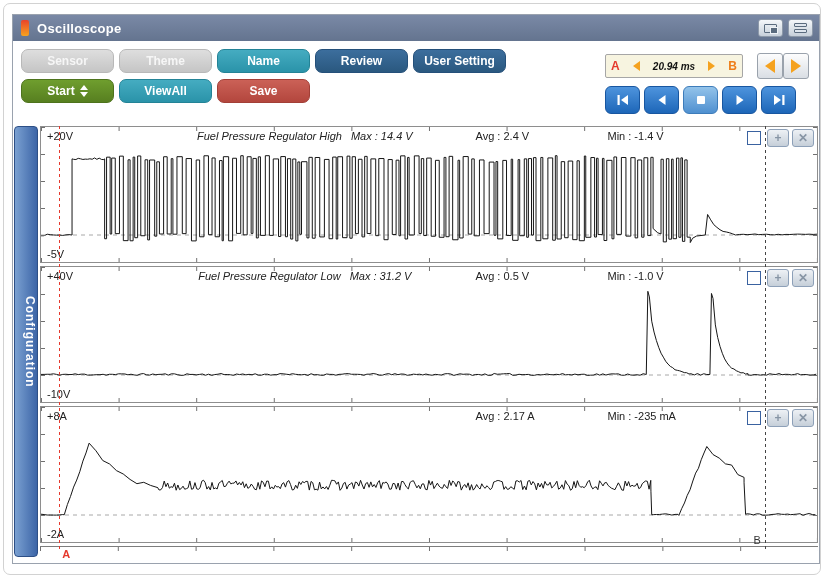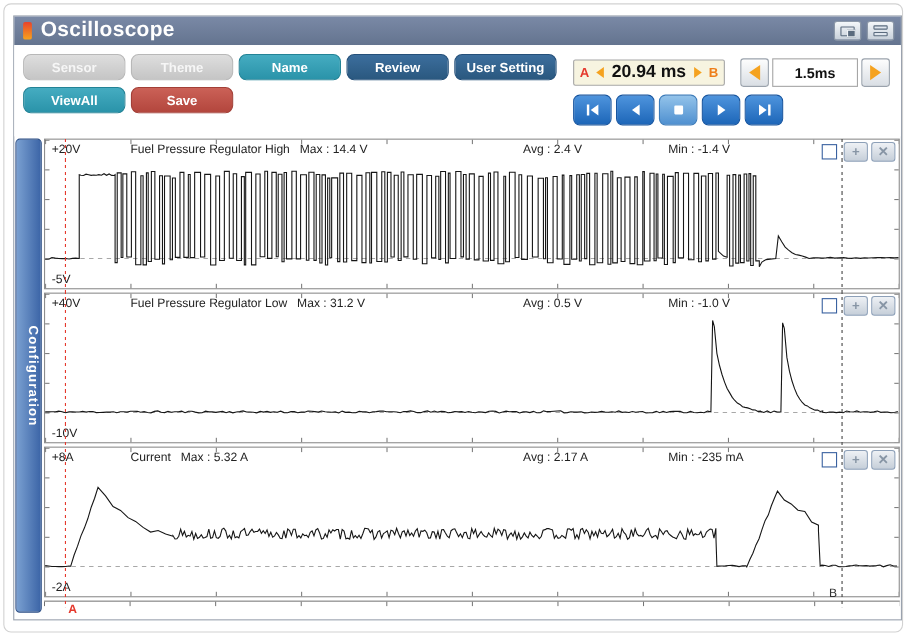--- a/index.html
+++ b/index.html
@@ -4,21 +4,21 @@
 <style>
   * { margin:0; padding:0; box-sizing:border-box; }
   html,body { width:824px; height:582px; background:#fff; font-family:"Liberation Sans", sans-serif; overflow:hidden; }
   .page-frame { position:absolute; left:3px; top:3px; width:818px; height:572px; border:1px solid #d2d2d2; border-radius:7px; background:#fff; }
 
   .app-window { position:absolute; left:8px; top:10px; width:808px; height:550px; border:1px solid #9aa2ae; background:#fff; }
 
   
   .titlebar { height:26px; background:linear-gradient(180deg,#7a89a6,#64748f); display:flex; align-items:center; padding:0 6px; }
   .app-icon { width:8px; height:16px; border-radius:2px; background:linear-gradient(180deg,#e8432b,#f6a31e); margin:0 8px 0 2px; }
-  .title-text { color:#fff; font-size:19px; font-weight:bold; letter-spacing:0.3px; flex:1; }
+  .title-text { color:#fff; font-size:13px; font-weight:bold; letter-spacing:0.3px; flex:1; }
   .win-btn { width:25px; height:18px; border:1px solid #8d99a9; border-radius:3px; background:linear-gradient(180deg,#f4f7fa,#c7d0da); margin-left:5px; display:flex; align-items:center; justify-content:center; cursor:pointer; }
   .ic-capture { width:13px; height:9px; border:1px solid #5a6b7e; border-radius:1px; position:relative; }
   .ic-capture::after { content:""; position:absolute; right:-2px; bottom:-2px; width:6px; height:5px; background:#5a6b7e; border:1px solid #eef2f6; }
   .ic-tile { width:13px; height:10px; display:flex; flex-direction:column; justify-content:space-between; }
   .ic-tile i { display:block; height:4px; border:1px solid #5a6b7e; border-radius:1px; background:#dfe6ee; }
 
   
   .toolbar { display:flex; padding:8px 10px 10px 8px; background:#fff; }
   .btn-grid { display:grid; grid-template-columns:repeat(5,93px); grid-auto-rows:24px; gap:6px 5px; }
   .tb-btn { border:none; border-radius:7px; color:#fff; font-family:"Liberation Sans",sans-serif; font-size:12px; font-weight:bold; cursor:pointer; display:flex; align-items:center; justify-content:center; gap:5px;text-align:center; }
@@ -29,21 +29,21 @@
   .tb-btn.red      { background:linear-gradient(180deg,#cb6157,#b3463d); border:1px solid #a23f37; }
   .spinner { display:inline-flex; flex-direction:column; align-items:center; gap:2px; }
   .spinner .up   { width:0; height:0; border-left:4px solid transparent; border-right:4px solid transparent; border-bottom:5px solid #fff; }
   .spinner .down { width:0; height:0; border-left:4px solid transparent; border-right:4px solid transparent; border-top:5px solid #fff; }
 
   .right-cluster { margin-left:auto; margin-top:4px; display:flex; flex-direction:column; align-items:flex-start; }
   .time-row { display:flex; align-items:center; }
   .ab-box { width:138px; height:24px; background:#f7f4e0; border:1px solid #a6a6a6; border-radius:2px; display:flex; align-items:center; justify-content:space-between; padding:0 5px; }
   .ab-a { color:#e5392d; font-weight:bold; font-size:12px; }
   .ab-b { color:#ee7e1a; font-weight:bold; font-size:12px; }
-  .ab-value { font-weight:bold; font-size:16px; color:#111; }
+  .ab-value { font-weight:bold; font-size:10px; color:#111;font-style:italic; }
   .tri-l-sm { width:0; height:0; border-top:5px solid transparent; border-bottom:5px solid transparent; border-right:7px solid #f5a21f; cursor:pointer; }
   .tri-r-sm { width:0; height:0; border-top:5px solid transparent; border-bottom:5px solid transparent; border-left:7px solid #f5a21f; cursor:pointer; }
   .tb-gap { width:14px; }
   .arrow-btn { width:26px; height:26px; border:1px solid #9aa2ac; border-radius:3px; background:linear-gradient(180deg,#fdfdfd,#d9dee4); display:flex; align-items:center; justify-content:center; cursor:pointer; }
   .tri-l { width:0; height:0; border-top:7px solid transparent; border-bottom:7px solid transparent; border-right:10px solid #f5a21f; }
   .tri-r { width:0; height:0; border-top:7px solid transparent; border-bottom:7px solid transparent; border-left:10px solid #f5a21f; }
   .tbase-box { width:78px; height:26px; background:#fff; border:1px solid #a6a6a6; margin:0 3px; display:flex; align-items:center; justify-content:center; font-weight:bold; font-size:13px; color:#111; }
   .play-row { display:flex; gap:4px; margin-top:7px; }
   .pb { width:35px; height:28px; border-radius:6px; border:1px solid #1856a0; background:linear-gradient(180deg,#4e94dd,#1d66b8); display:flex; align-items:center; justify-content:center; cursor:pointer; }
   .pb.stop { background:linear-gradient(180deg,#93c3ea,#4f90d0); border-color:#3d7cba; }
@@ -55,21 +55,21 @@
   .channels-stack { position:relative; flex:1; display:flex; flex-direction:column; }
   .channel { position:relative; height:137px; border:1px solid #8e8e8e; background:#fff; margin-bottom:3px; }
   .wave-svg { position:absolute; inset:0; width:100%; height:100%; }
   .ticks-top    { position:absolute; top:0; left:0; right:0; height:4px; background-image:linear-gradient(90deg,#707070 1px,transparent 1px); background-size:10% 100%; }
   .ticks-bottom { position:absolute; bottom:0; left:0; right:0; height:4px; background-image:linear-gradient(90deg,#707070 1px,transparent 1px); background-size:10% 100%; }
   .ticks-left   { position:absolute; top:0; bottom:0; left:0; width:4px; background-image:linear-gradient(180deg,#707070 1px,transparent 1px); background-size:100% 20%; }
   .ticks-right  { position:absolute; top:0; bottom:0; right:0; width:4px; background-image:linear-gradient(180deg,#707070 1px,transparent 1px); background-size:100% 20%; }
   .lbl { position:absolute; font-size:11px; color:#222; left:6px; }
   .lbl.top { top:3px; } .lbl.bottom { bottom:2px; }
   .ch-head { position:absolute; top:0; left:0; right:0; height:18px; font-size:11px; color:#222; }
-  .ch-title-wrap { position:absolute; left:10%; width:48%; top:3px; text-align:left; white-space:nowrap; }
+  .ch-title-wrap { position:absolute; left:10%; width:48%; top:3px; text-align:center; white-space:nowrap;font-style:italic; }
   .ch-title-wrap .t-gap { display:inline-block; width:9px; }
   .ch-avg { position:absolute; left:56%; top:3px; white-space:nowrap; }
   .ch-min { position:absolute; left:73%; top:3px; white-space:nowrap; }
   .ch-ctrls { position:absolute; right:3px; top:2px; display:flex; align-items:center; gap:3px; }
   .chk { width:14px; height:14px; background:#fff; border:1px solid #3a62a0; margin-right:3px; cursor:pointer; }
   .mini { width:22px; height:18px; border:1px solid #8da0b8; border-radius:3px; background:linear-gradient(180deg,#eef1f5,#c6cfd9); color:#8795a5; font-weight:bold; font-size:12px; line-height:1; cursor:pointer; font-family:"Liberation Sans",sans-serif; padding:0; }
 
   .bottom-axis { position:relative; height:16px; border-top:1px solid #7d7d7d; }
   .bottom-axis .axis-ticks { position:absolute; top:0; left:0; right:0; height:4px; background-image:linear-gradient(90deg,#707070 1px,transparent 1px); background-size:10% 100%; }
   .cursor-label { position:absolute; top:1px; font-size:11px; font-weight:bold; }
@@ -101,38 +101,44 @@
         </span>
   </div>
 
   <div class="toolbar">
     <div class="btn-grid">
       <button class="tb-btn disabled">Sensor</button>
       <button class="tb-btn disabled">Theme</button>
       <button class="tb-btn teal">Name</button>
       <button class="tb-btn navy">Review</button>
       <button class="tb-btn navy">User Setting</button>
+      <button class="tb-btn green">
+            <span>Start</span>
+            <span class="spinner">
+              <i class="up"></i>
+              <i class="down"></i>
+            </span>
+          </button>
       <button class="tb-btn teal">ViewAll</button>
       <button class="tb-btn red">Save</button>
     </div>
 
     <div class="right-cluster">
       <div class="time-row">
         <div class="ab-box">
           <span class="ab-a">A</span>
           <span class="tri-l-sm"></span>
           <span class="ab-value">20.94 ms</span>
           <span class="tri-r-sm"></span>
           <span class="ab-b">B</span>
         </div>
         <span class="tb-gap"></span>
         <span class="arrow-btn">
               <span class="tri-l"></span>
             </span>
-        <span class="tbase-box">1.5ms</span>
         <span class="arrow-btn">
               <span class="tri-r"></span>
             </span>
       </div>
       <div class="play-row">
         <span class="pb">
               <svg width="14" height="14" viewBox="0 0 14 14">
                 <rect x="1.5" y="2" width="2.2" height="10" fill="#fff"></rect>
                 <path d="M12,2 L5,7 L12,12 Z" fill="#fff"></path>
               </svg>
@@ -218,21 +224,20 @@
           <line class="baseline" x1="0" x2="1000" stroke="#a8a8a8" stroke-dasharray="4 4" vector-effect="non-scaling-stroke" y1="80.00" y2="80.00"></line>
           <polyline class="wave" fill="none" stroke="#161616" stroke-width="1" vector-effect="non-scaling-stroke" points="0.0,79.42 4.0,79.67 8.0,80.02 12.0,80.04 16.0,80.06 20.0,80.09 24.0,79.99 28.0,79.67 30.0,79.83 34.0,72.26 38.0,66.28 42.0,59.35 46.0,54.13 50.0,47.88 54.0,40.07 58.0,34.03 62.0,26.77 70.8,32.43 79.6,39.67 88.4,42.22 97.2,47.10 106.0,49.63 114.8,53.68 123.6,56.80 132.4,55.78 141.2,58.08 150.0,59.64 150.0,59.41 152.2,61.49 154.4,61.33 156.6,59.60 158.8,54.85 161.0,59.02 163.2,56.29 165.4,60.12 167.6,59.02 169.8,59.56 172.0,56.47 174.2,61.66 176.4,57.77 178.6,61.17 180.8,60.36 183.0,58.65 185.2,60.90 187.4,60.49 189.6,59.81 191.8,54.78 194.0,60.92 196.2,60.51 198.4,56.03 200.6,60.58 202.8,60.99 205.0,59.80 207.2,54.96 209.4,54.23 211.6,55.98 213.8,60.82 216.0,58.94 218.2,61.45 220.4,55.88 222.6,60.66 224.8,59.95 227.0,60.74 229.2,56.51 231.4,55.48 233.6,54.45 235.8,58.99 238.0,58.73 240.2,56.50 242.4,54.93 244.6,56.92 246.8,56.47 249.0,56.35 251.2,54.78 253.4,57.72 255.6,55.90 257.8,57.75 260.0,55.36 262.2,59.74 264.4,56.89 266.6,60.22 268.8,59.45 271.0,57.05 273.2,58.73 275.4,60.95 277.6,61.25 279.8,55.91 282.0,60.90 284.2,54.76 286.4,55.81 288.6,59.07 290.8,54.88 293.0,54.94 295.2,60.68 297.4,59.16 299.6,60.77 301.8,58.04 304.0,59.27 306.2,58.95 308.4,60.48 310.6,57.04 312.8,56.05 315.0,59.35 317.2,55.39 319.4,54.51 321.6,57.44 323.8,61.50 326.0,61.09 328.2,57.95 330.4,60.26 332.6,55.40 334.8,57.39 337.0,55.22 339.2,56.08 341.4,55.11 343.6,55.12 345.8,61.55 348.0,55.15 350.2,56.14 352.4,61.31 354.6,60.91 356.8,61.58 359.0,55.65 361.2,60.66 363.4,59.22 365.6,60.66 367.8,58.92 370.0,61.08 372.2,57.93 374.4,54.29 376.6,54.39 378.8,54.73 381.0,57.23 383.2,55.49 385.4,61.72 387.6,60.09 389.8,56.63 392.0,55.86 394.2,60.82 396.4,57.83 398.6,57.05 400.8,56.03 403.0,60.53 405.2,55.55 407.4,56.08 409.6,58.58 411.8,54.30 414.0,57.80 416.2,60.75 418.4,56.73 420.6,55.92 422.8,59.50 425.0,55.48 427.2,59.15 429.4,57.44 431.6,59.60 433.8,56.17 436.0,54.53 438.2,60.41 440.4,56.02 442.6,56.31 444.8,55.53 447.0,57.11 449.2,60.90 451.4,60.78 453.6,56.60 455.8,56.83 458.0,60.84 460.2,56.30 462.4,61.57 464.6,55.21 466.8,55.19 469.0,57.46 471.2,59.50 473.4,60.66 475.6,55.88 477.8,54.97 480.0,54.63 482.2,57.25 484.4,59.90 486.6,57.98 488.8,60.58 491.0,57.07 493.2,56.94 495.4,60.93 497.6,61.32 499.8,54.41 502.0,57.83 504.2,55.08 506.4,60.43 508.6,58.36 510.8,56.43 513.0,58.60 515.2,59.77 517.4,60.23 519.6,57.33 521.8,59.12 524.0,60.32 526.2,54.34 528.4,58.12 530.6,54.82 532.8,56.00 535.0,59.02 537.2,55.21 539.4,55.53 541.6,61.56 543.8,58.90 546.0,57.38 548.2,59.65 550.4,56.17 552.6,61.60 554.8,57.50 557.0,61.58 559.2,60.03 561.4,57.44 563.6,59.56 565.8,60.78 568.0,56.87 570.2,59.09 572.4,60.21 574.6,58.33 576.8,59.64 579.0,61.25 581.2,59.85 583.4,55.59 585.6,55.17 587.8,54.51 590.0,54.49 592.2,54.97 594.4,55.37 596.6,61.00 598.8,58.99 601.0,61.01 603.2,60.70 605.4,59.06 607.6,59.98 609.8,60.98 612.0,54.79 614.2,54.67 616.4,55.60 618.6,54.44 620.8,61.15 623.0,58.57 625.2,61.35 627.4,55.00 629.6,54.43 631.8,57.70 634.0,55.22 636.2,56.91 638.4,61.39 640.6,56.30 642.8,59.27 645.0,56.59 647.2,60.20 649.4,55.12 651.6,57.59 653.8,57.83 656.0,55.78 658.2,59.93 660.4,58.80 662.6,57.13 664.8,54.99 667.0,60.88 669.2,59.95 671.4,57.60 673.6,60.94 675.8,54.50 678.0,57.11 680.2,58.29 682.4,61.65 684.6,60.60 686.8,55.19 689.0,59.83 691.2,54.57 693.4,58.09 695.6,59.44 697.8,59.03 700.0,59.79 702.2,58.29 704.4,55.56 706.6,54.26 708.8,58.45 711.0,60.64 713.2,59.61 715.4,59.09 717.6,61.22 719.8,54.65 722.0,56.46 724.2,58.45 726.4,56.20 728.6,55.90 730.8,58.09 733.0,59.14 735.2,60.16 737.4,60.68 739.6,61.26 741.8,58.70 744.0,56.18 746.2,58.43 748.4,61.41 750.6,61.74 752.8,54.91 755.0,58.48 757.2,55.26 759.4,59.12 761.6,57.93 763.8,58.65 766.0,58.47 768.2,56.52 770.4,60.43 772.6,59.71 774.8,56.84 777.0,55.67 779.2,54.77 781.4,55.07 783.6,60.89 785.8,54.33 786.0,62.40 787.0,79.80 789.0,79.75 793.0,79.62 797.0,79.61 801.0,79.33 805.0,79.12 809.0,79.56 813.0,80.05 817.0,79.55 821.0,79.53 822.0,80.33 825.6,75.31 829.2,71.11 832.8,65.45 836.4,61.32 840.0,54.82 843.6,48.98 847.2,45.41 850.8,39.07 854.4,34.07 858.0,29.26 866.0,35.23 874.0,37.85 882.0,42.12 890.0,43.00 898.0,50.07 906.0,52.14 906.0,56.13 908.0,79.50 910.0,79.08 914.0,79.35 918.0,79.97 922.0,79.15 926.0,79.18 930.0,80.17 934.0,80.12 938.0,79.99 942.0,79.60 946.0,79.43 950.0,79.01 954.0,79.45 958.0,79.55 962.0,79.30 966.0,79.75 970.0,79.56 974.0,79.35 978.0,79.05 982.0,80.20 986.0,79.41 990.0,78.86 994.0,79.70 998.0,79.77"></polyline>
         </svg>
         <div class="ticks-top"></div>
         <div class="ticks-bottom"></div>
         <div class="ticks-left"></div>
         <div class="ticks-right"></div>
         <span class="lbl top">+8A</span>
         <span class="lbl bottom">-2A</span>
         <div class="ch-head">
-          <span class="ch-title-wrap"><span>Current</span><span class="t-gap"></span><span>Max : 5.32 A</span></span>
           <span class="ch-avg">Avg : 2.17 A</span>
           <span class="ch-min">Min : -235 mA</span>
           <span class="ch-ctrls">
             <span class="chk"></span>
             <button class="mini">+</button>
             <button class="mini">✕</button>
           </span>
         </div>
       </section>
 

